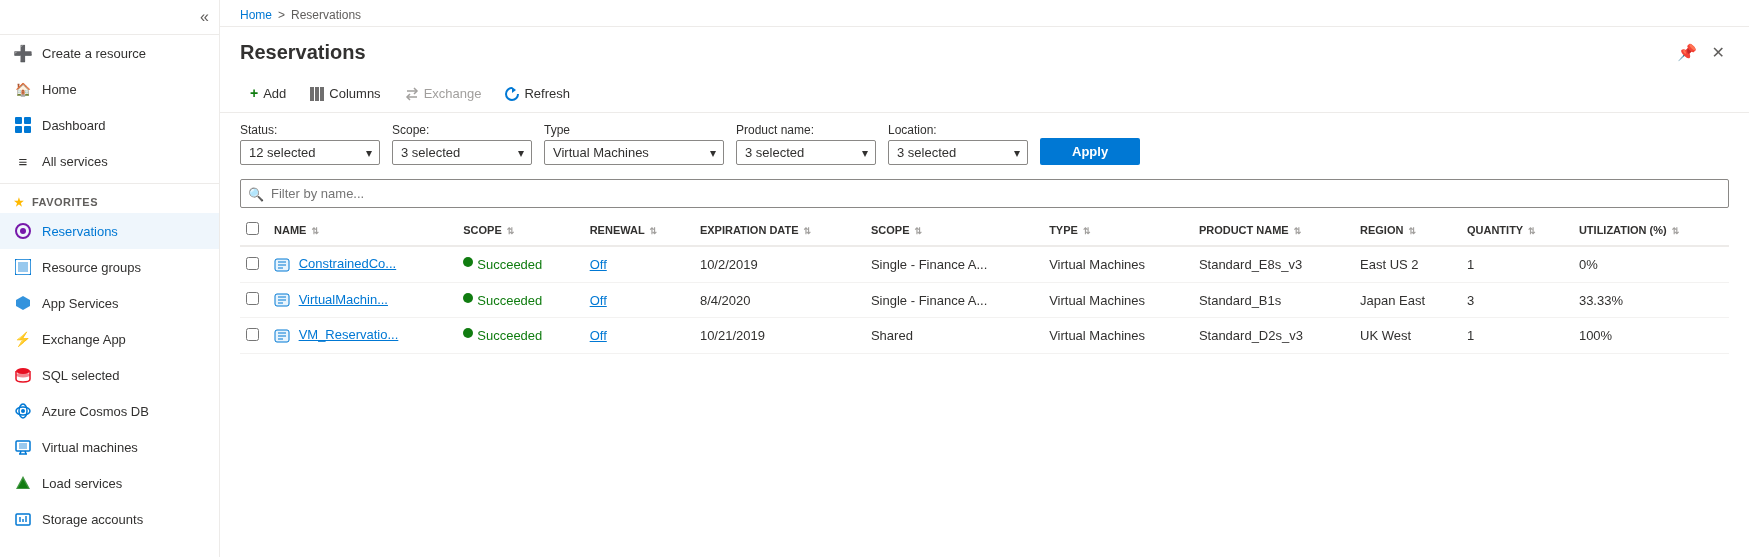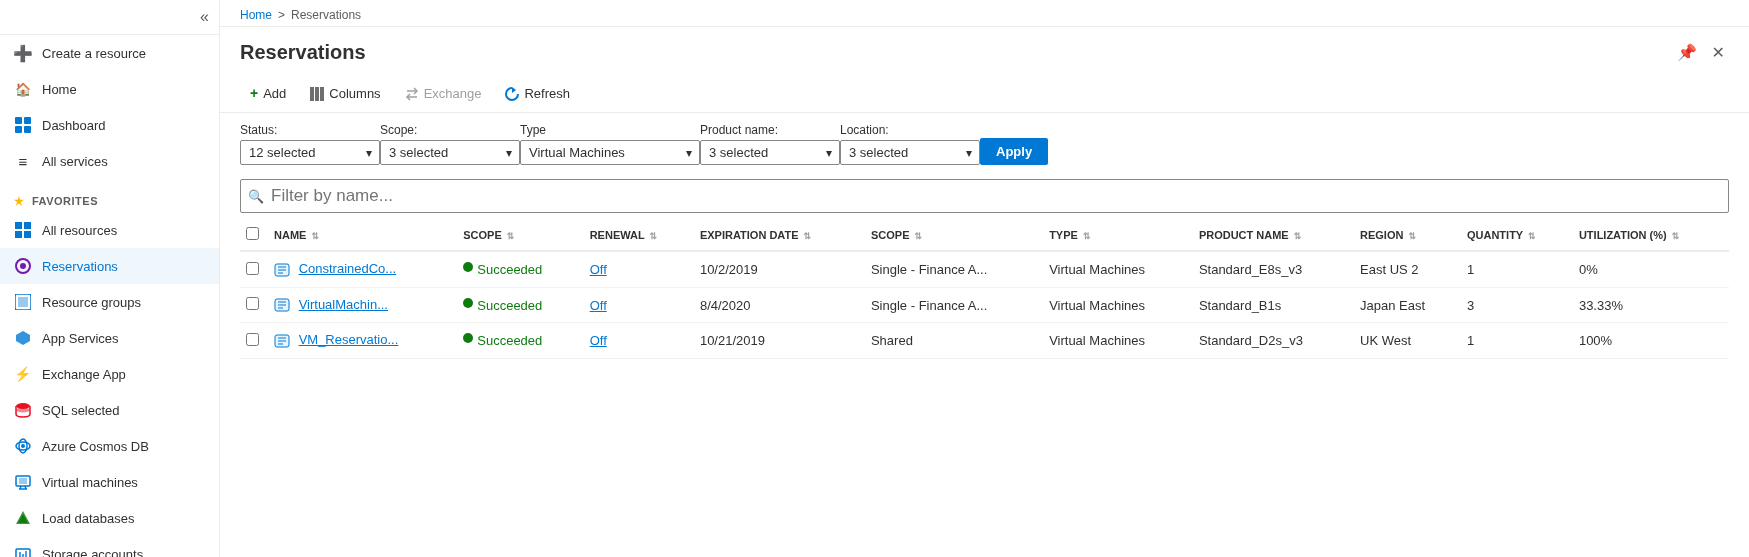--- a/index.html
+++ b/index.html
@@ -96,21 +96,21 @@
     .toolbar-btn.refresh .btn-icon { color: #0078d4; }
     .toolbar-btn.exchange .btn-icon { color: #605e5c; }
     .toolbar-btn.columns .btn-icon { color: #323130; }
     .toolbar-btn.disabled { color: #a19f9d; cursor: default; }
 
     
     .filters {
       display: flex;
       align-items: center;
       padding: 10px 20px 8px 20px;
-      gap: 0;
+      gap: 12px;
       flex-wrap: wrap;
     }
     .filter-group { display: flex; flex-direction: column; gap: 3px; }
     .filter-label { font-size: 12px; color: #323130; }
     .filter-select {
       border: 1px solid #8a8886;
       border-radius: 2px;
       padding: 4px 32px 4px 8px;
       font-size: 13px;
       background: #fff;
@@ -123,36 +123,36 @@
     .filter-select-wrap { position: relative; }
     .filter-select-wrap::after {
       content: '▾';
       position: absolute;
       right: 8px; top: 50%; transform: translateY(-50%);
       pointer-events: none;
       color: #323130; font-size: 12px;
     }
     .apply-btn {
       background: #0078d4; color: #fff; border: none;
-      padding: 6px 16px; font-size: 13px; cursor: pointer;
+      padding: 6px 32px; font-size: 13px; cursor: pointer;
       border-radius: 2px; font-weight: 600;
       align-self: flex-end;
     }
 
     
     .search-bar {
       padding: 6px 20px 6px 20px;
     }
     .search-input-wrap { position: relative; }
     .search-input {
       width: 100%;
       border: 1px solid #8a8886;
       border-radius: 2px;
       padding: 6px 10px 6px 30px;
-      font-size: 17px;
+      font-size: 13px;
       color: #323130;
       background: #fff;
     }
     .search-icon-abs {
       position: absolute; left: 8px; top: 50%; transform: translateY(-50%);
       color: #605e5c; font-size: 13px; pointer-events: none;
     }
 
     
     .table-wrap { flex: 1; overflow-y: auto; overflow-x: auto; padding: 0 20px; }
@@ -215,31 +215,20 @@
     <span class="icon" style="color:#323130; font-size:15px;">≡</span>
     <span>All services</span>
   </div>
 
   <div class="sidebar-divider"></div>
   <div class="sidebar-section-label">
     <span style="color:#ffb900; margin-right:4px;">★</span>
     <span>FAVORITES</span>
   </div>
 
-  <div class="sidebar-item">
-    <span class="icon">
-      <svg width="16" height="16" viewBox="0 0 16 16" fill="#0078d4">
-          <rect x="0" y="0" width="7" height="7"></rect>
-          <rect x="9" y="0" width="7" height="7"></rect>
-          <rect x="0" y="9" width="7" height="7"></rect>
-          <rect x="9" y="9" width="7" height="7"></rect>
-        </svg>
-    </span>
-    <span>All resources</span>
-  </div>
   <div class="sidebar-item active">
     <span class="icon">
       <svg width="16" height="16" viewBox="0 0 16 16">
           <circle cx="8" cy="8" r="7" fill="none" stroke="#7719aa" stroke-width="2"></circle>
           <circle cx="8" cy="8" r="3" fill="#7719aa"></circle>
         </svg>
     </span>
     <span>Reservations</span>
   </div>
   <div class="sidebar-item">
@@ -295,21 +284,21 @@
     </span>
     <span>Virtual machines</span>
   </div>
   <div class="sidebar-item">
     <span class="icon">
       <svg width="16" height="16" viewBox="0 0 16 16">
           <polygon points="8,1 15,14 1,14" fill="#107c10" opacity="0.8"></polygon>
           <polygon points="8,4 13,13 3,13" fill="#107c10"></polygon>
         </svg>
     </span>
-    <span>Load databases</span>
+    <span>Load services</span>
   </div>
   <div class="sidebar-item">
     <span class="icon">
       <svg width="16" height="16" viewBox="0 0 16 16">
           <rect x="1" y="3" width="14" height="11" rx="1" fill="none" stroke="#0078d4" stroke-width="1.5"></rect>
           <rect x="4" y="6" width="2" height="5" fill="#0078d4" opacity="0.7"></rect>
           <rect x="7" y="8" width="2" height="3" fill="#0078d4" opacity="0.7"></rect>
           <rect x="10" y="5" width="2" height="6" fill="#0078d4" opacity="0.7"></rect>
         </svg>
     </span>

